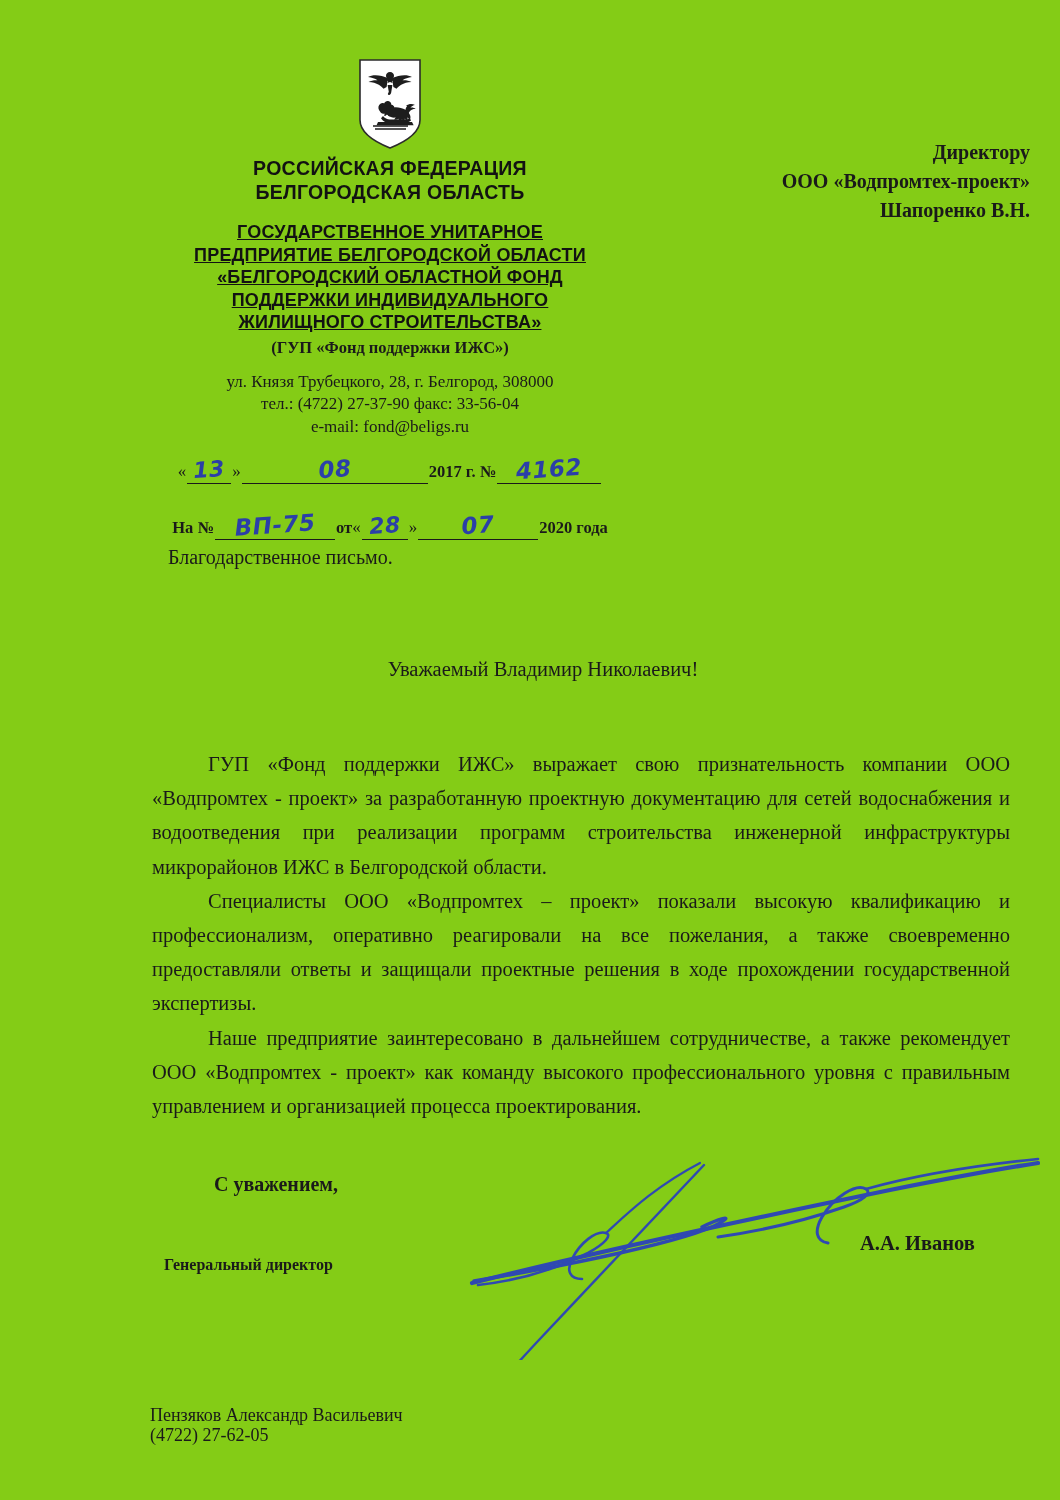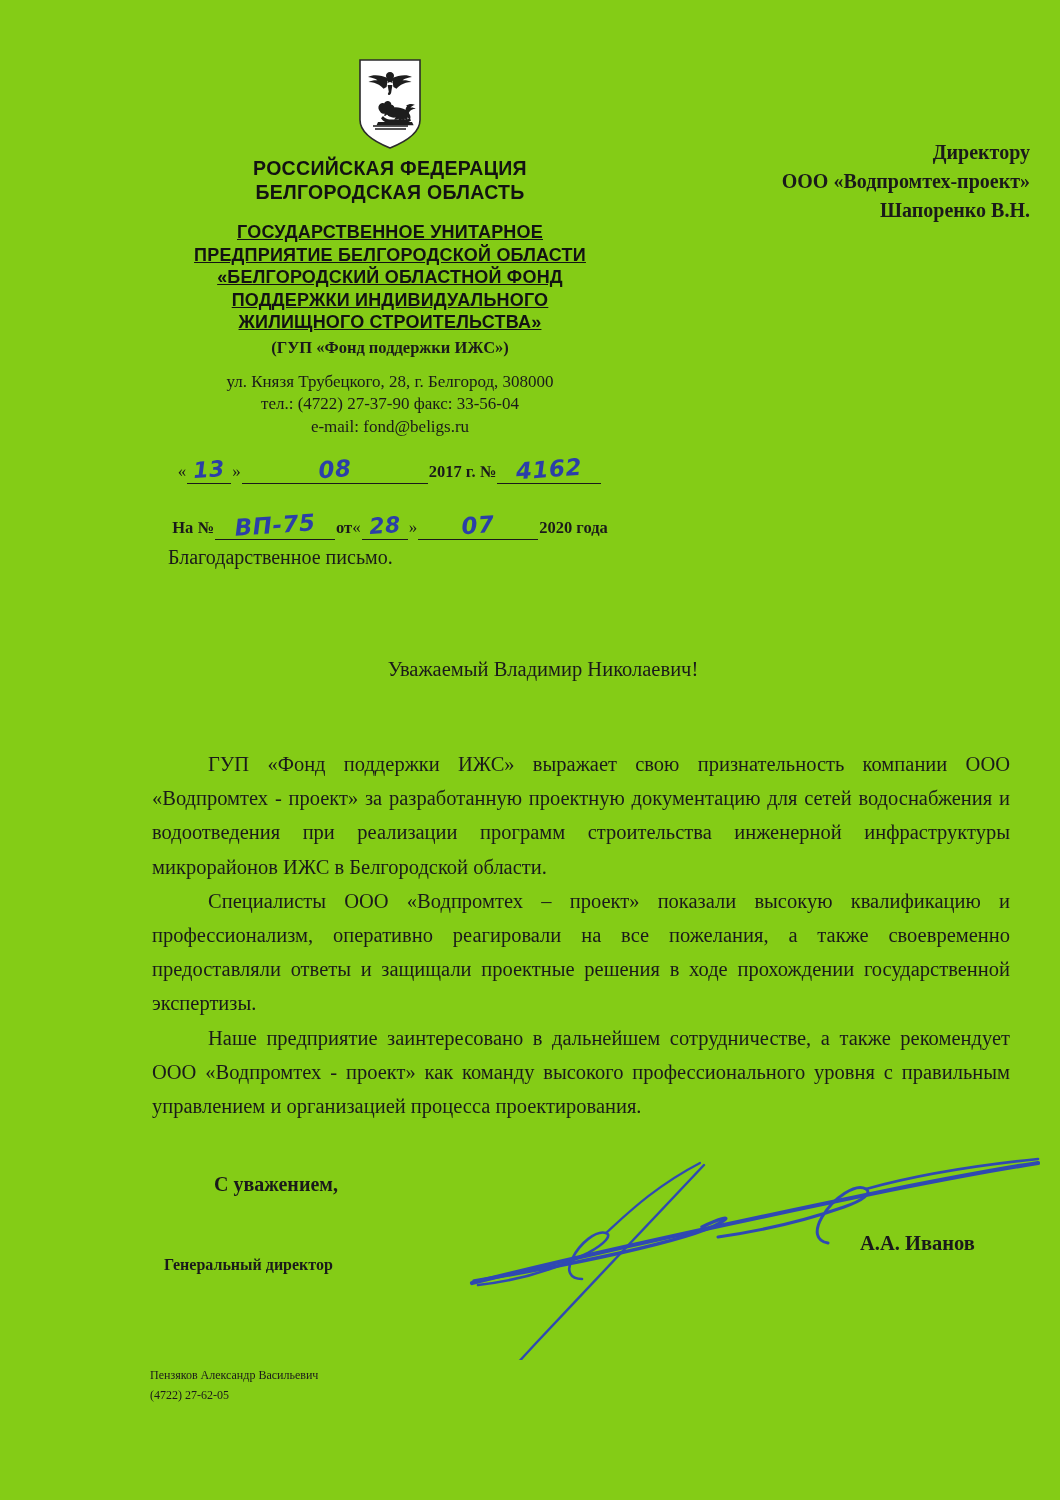--- a/index.html
+++ b/index.html
@@ -177,22 +177,22 @@
     top: 1135px;
     width: 620px;
     height: 225px;
     pointer-events: none;
   }
 
   
   .footer {
     position: absolute;
     left: 150px;
-    top: 1365px;
-    font-size: 12px;
+    top: 1405px;
+    font-size: 18px;
     line-height: 20px;
   }
 </style>
 </head>
 <body>
 
 <div class="page">
 
   <div class="letterhead">
 

